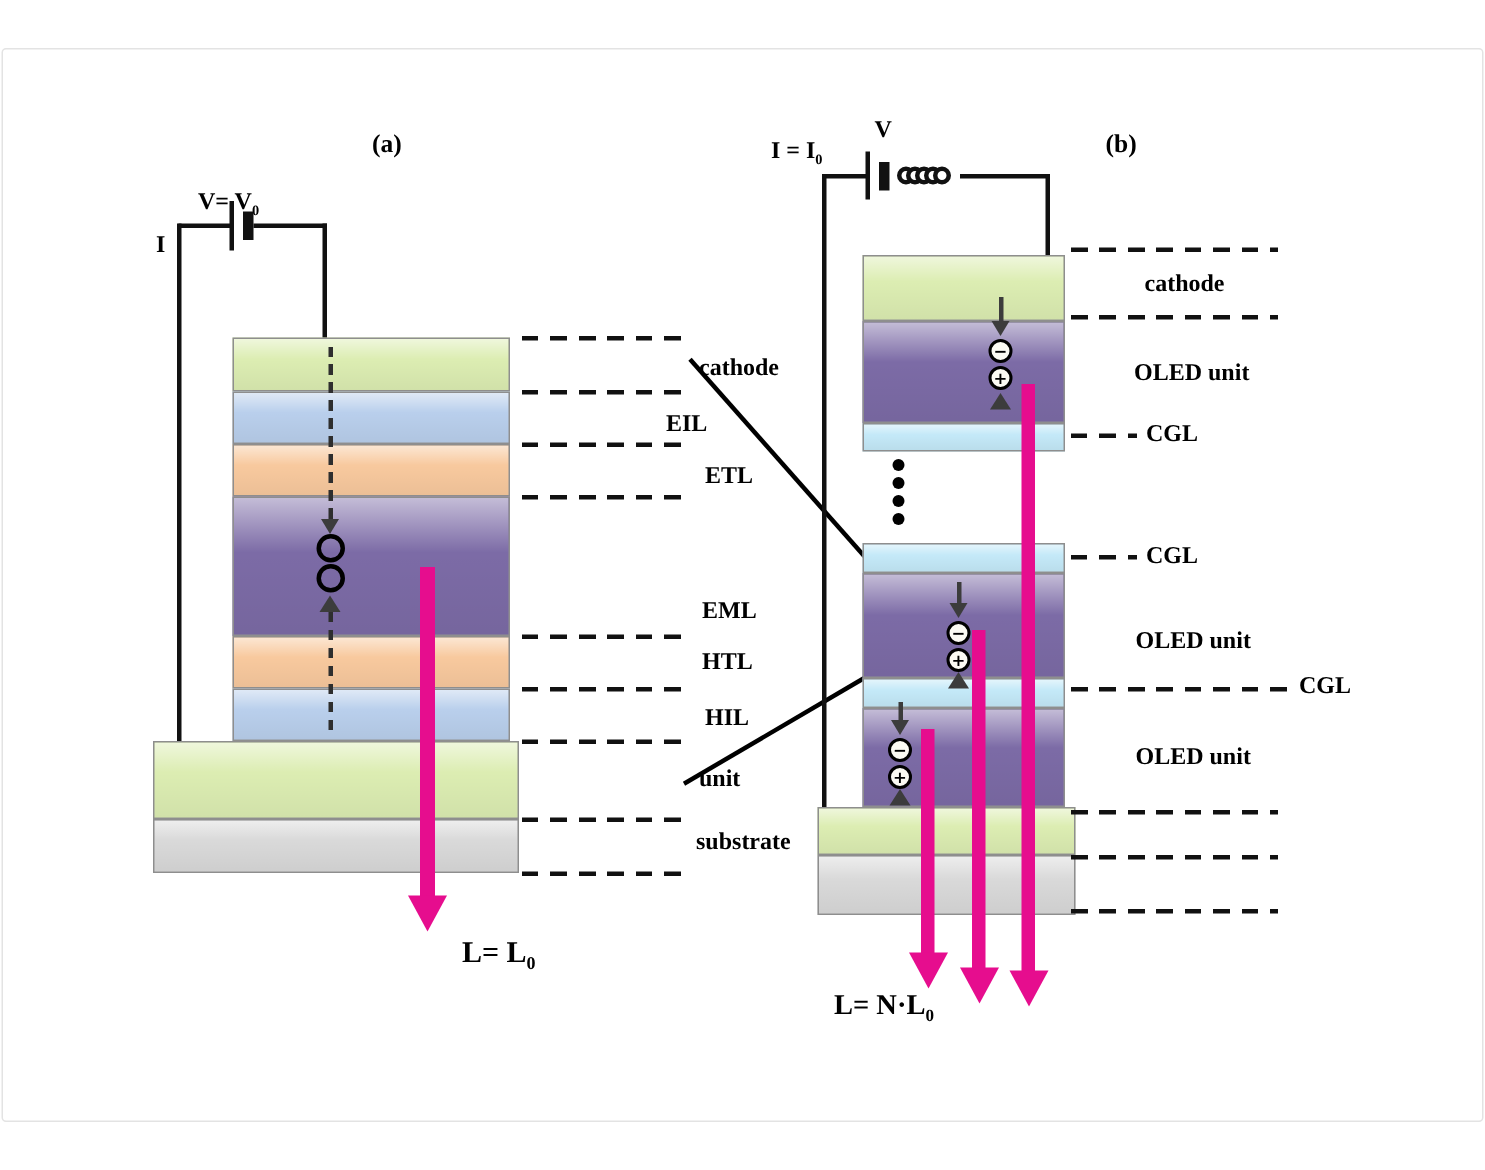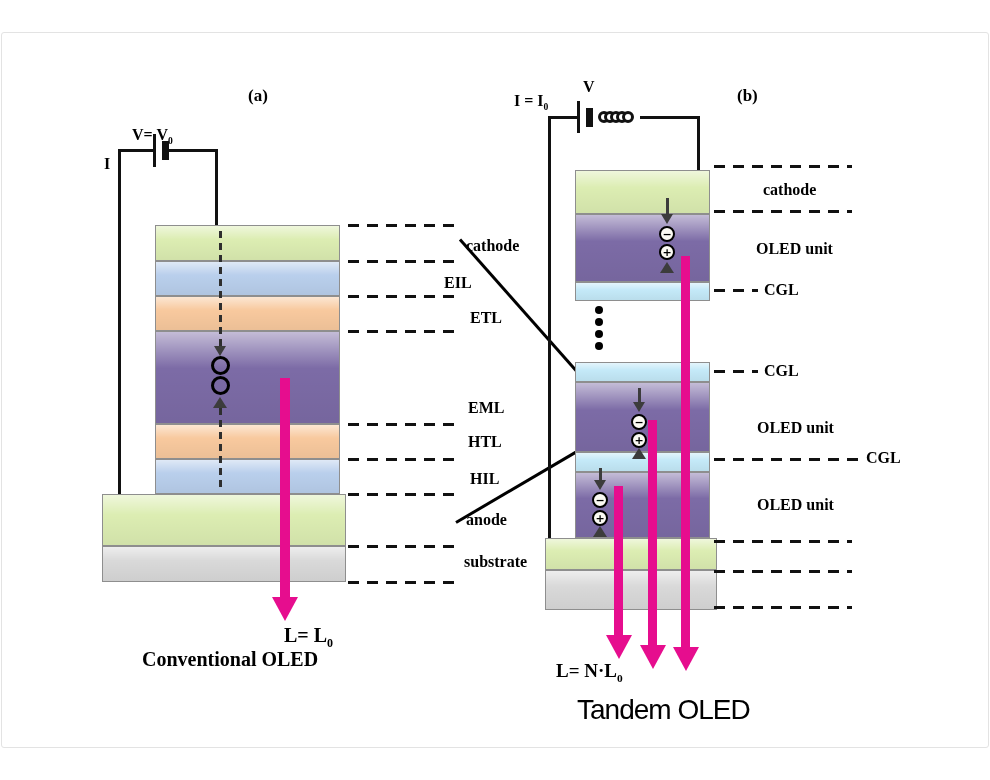--- a/index.html
+++ b/index.html
@@ -81,25 +81,24 @@
   <div class="dash-h" style="left:348px;top:493px;width:112px"></div>
   <div class="dash-h" style="left:348px;top:545px;width:112px"></div>
   <div class="dash-h" style="left:348px;top:581px;width:112px"></div>
 
   <div class="lbl" style="left:466px;top:237px">cathode</div>
   <div class="lbl" style="left:444px;top:274px">EIL</div>
   <div class="lbl" style="left:470px;top:309px">ETL</div>
   <div class="lbl" style="left:468px;top:399px">EML</div>
   <div class="lbl" style="left:468px;top:433px">HTL</div>
   <div class="lbl" style="left:470px;top:470px">HIL</div>
-  <div class="lbl" style="left:466px;top:511px">anode</div>
+  <div class="lbl" style="left:466px;top:511px">unit</div>
   <div class="lbl" style="left:464px;top:553px">substrate</div>
 
-  <div class="light-lbl" style="left:284px;top:624px"><span>L= L</span><sub>0</sub></div>
-  <div class="caption-serif" style="left:142px;top:648px">Conventional OLED</div>
+  <div class="light-lbl" style="left:308px;top:624px"><span>L= L</span><sub>0</sub></div>
 
   <div class="connector" style="left:460px;top:238px;width:177px;transform:rotate(48.5deg)"></div>
   <div class="connector" style="left:456px;top:521px;width:140px;transform:rotate(-30.4deg)"></div>
 
   <div class="tag" style="left:737px;top:86px">(b)</div>
 
   <div class="lbl" style="left:514px;top:92px"><span>I = I</span><sub>0</sub></div>
   <div class="lbl" style="left:583px;top:78px">V</div>
 
   <div class="wire" style="left:548px;top:116px;width:31px;height:2.6px"></div>
@@ -168,15 +167,14 @@
 
   <div class="lbl" style="left:763px;top:181px">cathode</div>
   <div class="lbl" style="left:756px;top:240px">OLED unit</div>
   <div class="lbl" style="left:764px;top:281px">CGL</div>
   <div class="lbl" style="left:764px;top:362px">CGL</div>
   <div class="lbl" style="left:757px;top:419px">OLED unit</div>
   <div class="lbl" style="left:866px;top:449px">CGL</div>
   <div class="lbl" style="left:757px;top:496px">OLED unit</div>
 
   <div class="light-lbl" style="left:556px;top:660px;font-size:19px"><span>L= N·L</span><sub>0</sub></div>
-  <div class="caption-sans" style="left:577px;top:694px">Tandem OLED</div>
 
 </div>
 
 </body></html>

